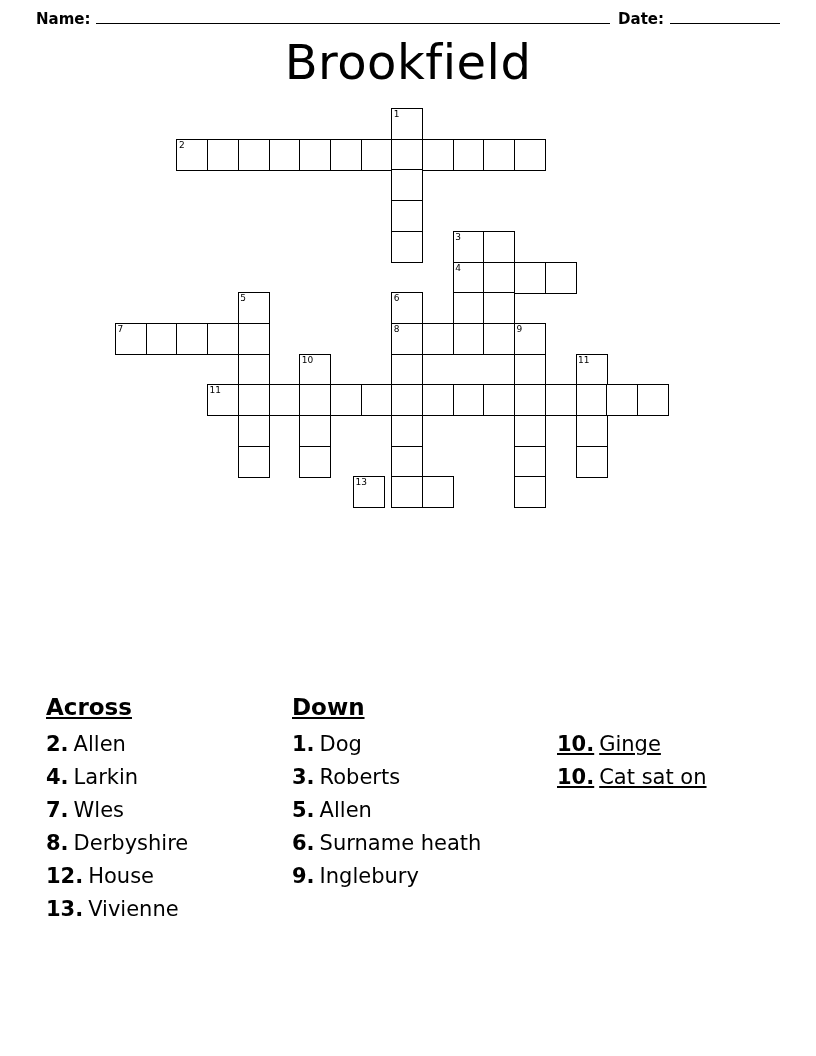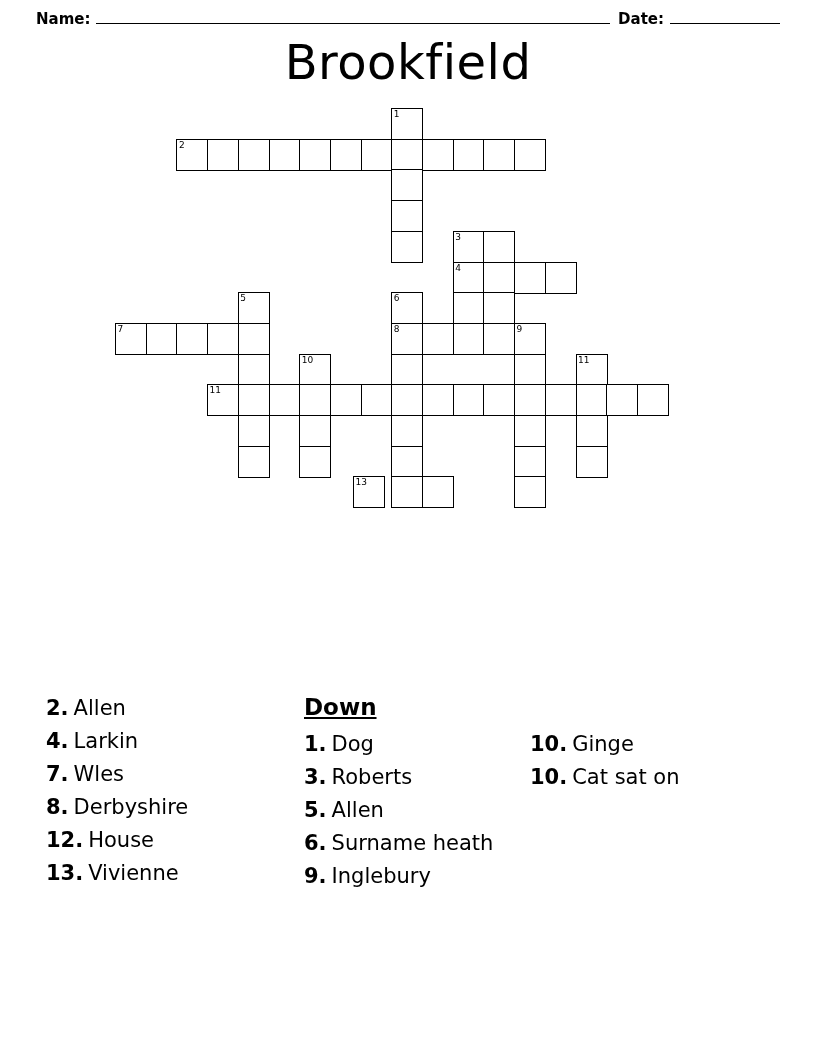--- a/index.html
+++ b/index.html
@@ -89,22 +89,22 @@
     top: 692px;
     left: 0px;
     width: 816px;
     height: 300px;
   }
   .clue-col {
     position: absolute;
     top: 0;
   }
   .col-across { left: 46px; width: 230px; }
-  .col-down   { left: 304px; width: 236px; }
-  .col-third  { left: 530px; width: 250px; }
+  .col-down   { left: 292px; width: 236px; }
+  .col-third  { left: 557px; width: 250px; text-decoration: underline; }
 
   .clue-head {
     font-size: 23px;
     font-weight: bold;
     text-decoration: underline;
     margin-bottom: 6px;
     line-height: 30px;
   }
   .clue {
     font-size: 21px;
@@ -223,20 +223,21 @@
     <div class="cell" style="left: 353px; top: 368.4px;">
       <span class="num">13</span>
     </div>
     <div class="cell" style="left: 391.3px; top: 368.4px;"></div>
     <div class="cell" style="left: 422px; top: 368.4px;"></div>
     <div class="cell" style="left: 514.1px; top: 368.4px;"></div>
   </div>
 
 <div id="clues">
   <div class="clue-col col-across">
+    <div class="clue-head">Across</div>
     <div id="across-list">
         <div class="clue"><span class="cnum">2.</span><span>Allen</span></div>
         <div class="clue"><span class="cnum">4.</span><span>Larkin</span></div>
         <div class="clue"><span class="cnum">7.</span><span>Wles</span></div>
         <div class="clue"><span class="cnum">8.</span><span>Derbyshire</span></div>
         <div class="clue"><span class="cnum">12.</span><span>House</span></div>
         <div class="clue"><span class="cnum">13.</span><span>Vivienne</span></div>
       </div>
   </div>
   <div class="clue-col col-down">

